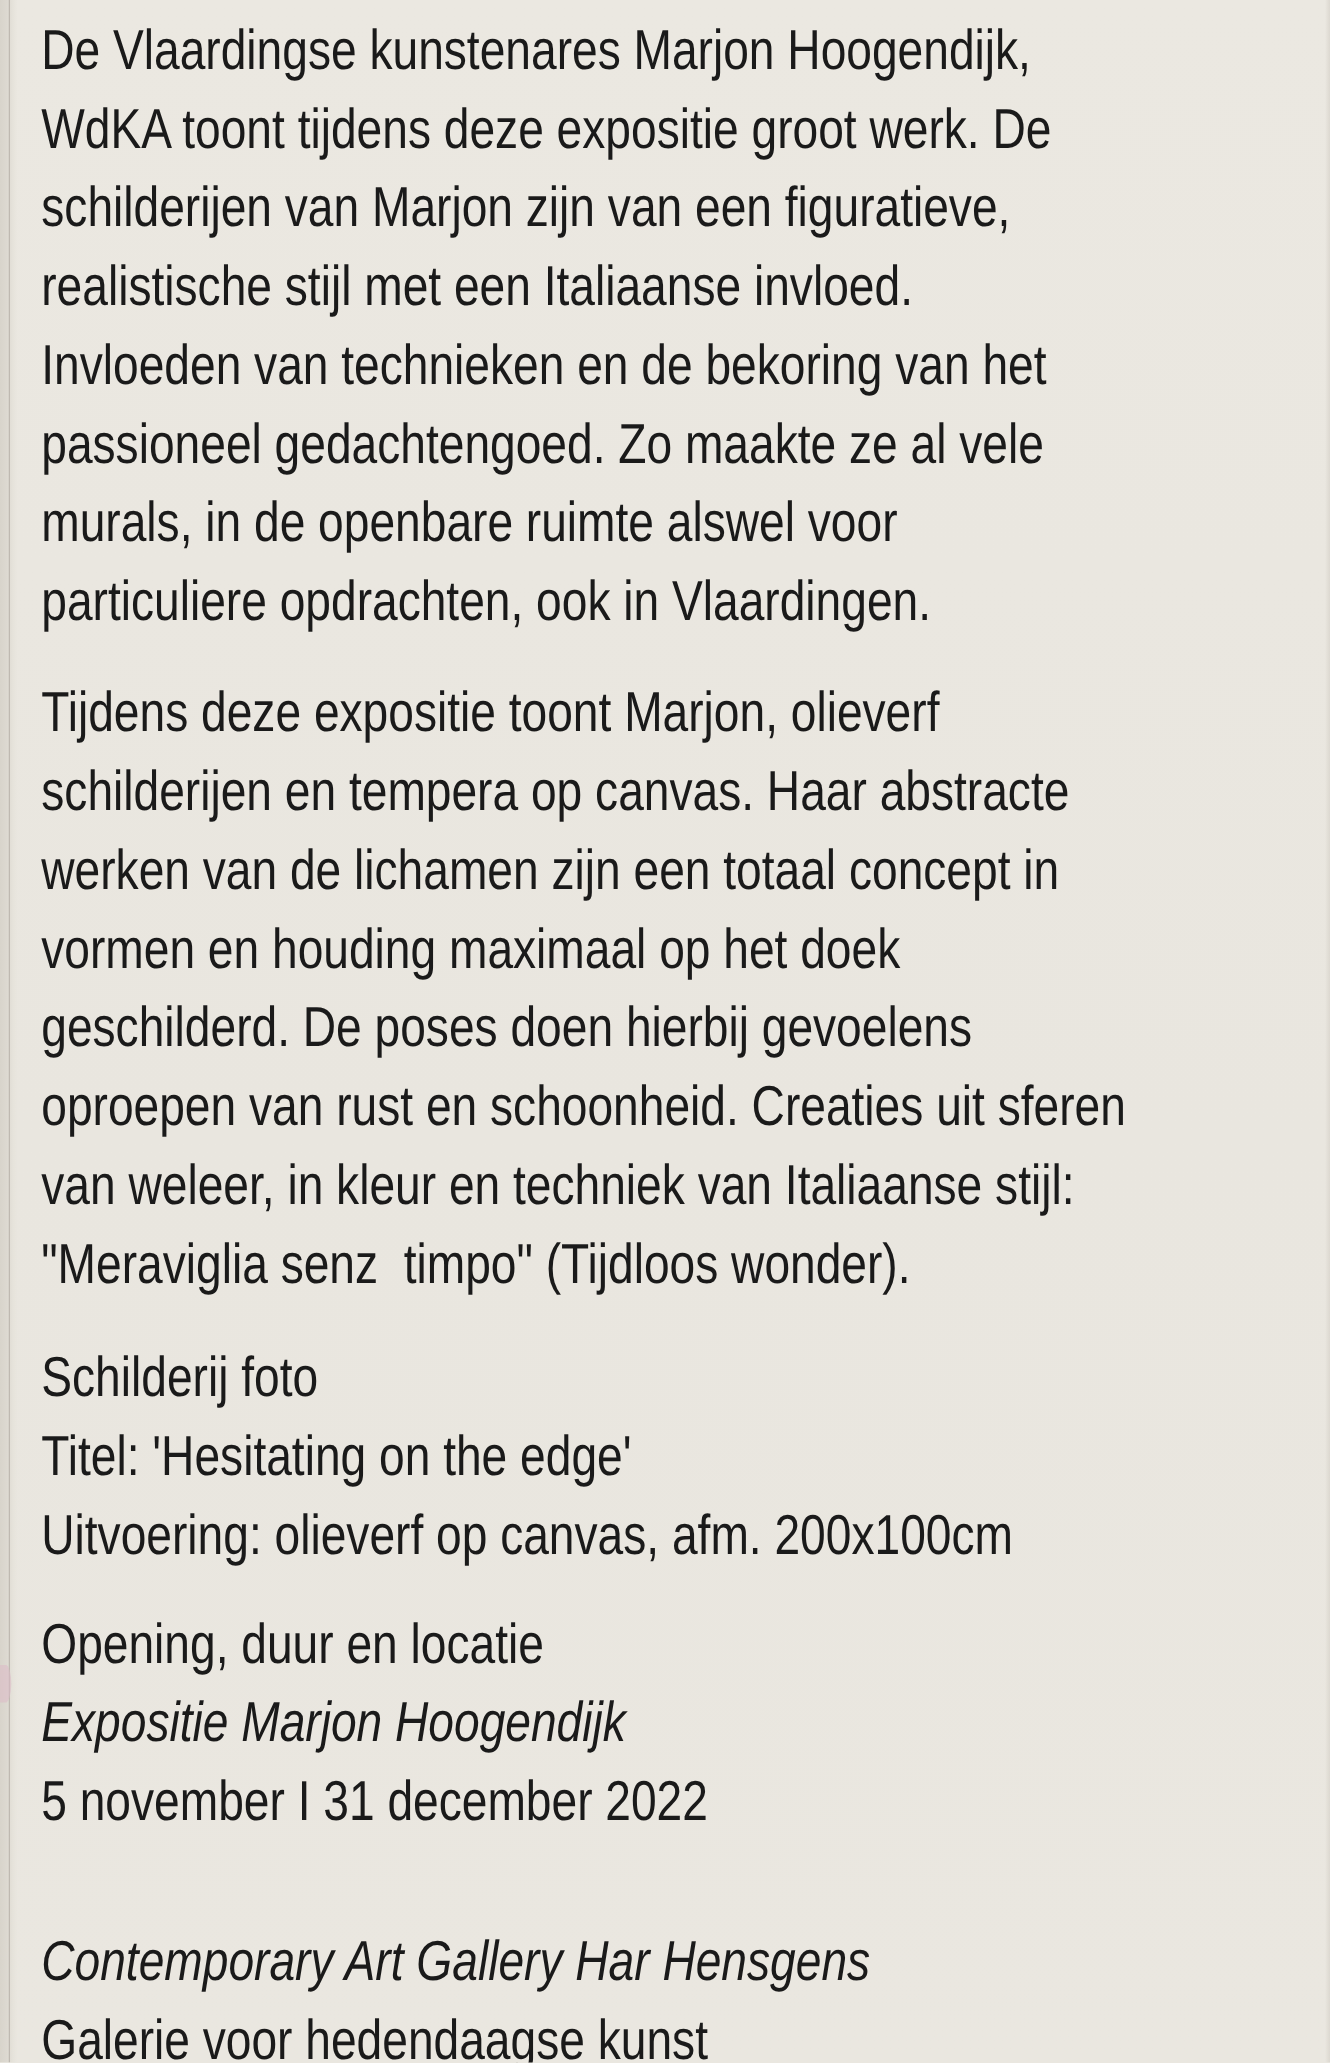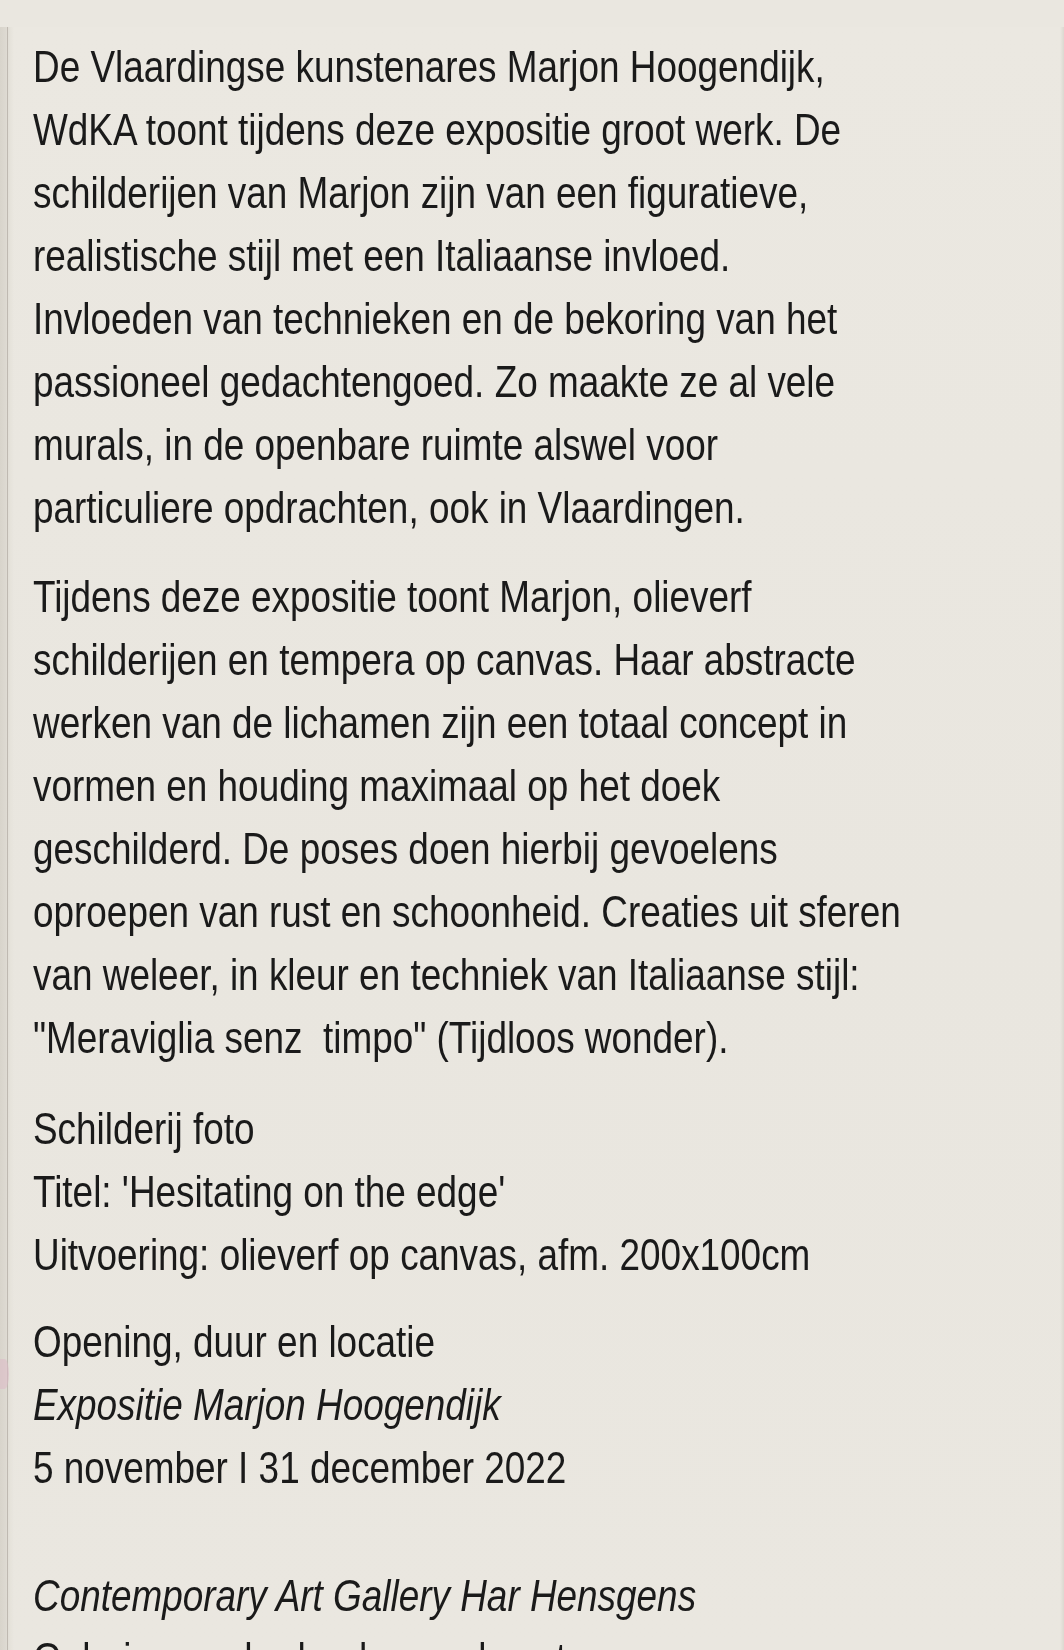--- a/index.html
+++ b/index.html
@@ -11,21 +11,20 @@
     height: 1650px;
     background: #eae7e0;
     overflow: hidden;
     position: relative;
     font-family: "Liberation Sans", "DejaVu Sans", sans-serif;
   }
   .paper {
     position: absolute;
     inset: 0;
     background: linear-gradient(180deg, #ebe8e1 0%, #e9e6df 55%, #eae7e0 100%);
-    margin-top: 27px;
   }
   
   .edge-left {
     position: absolute;
     left: 0; top: 0; bottom: 0;
     width: 14px;
     background: linear-gradient(90deg, #d8d4cb 0%, #ddd9d1 40%, #e6e3db 75%, rgba(234,231,224,0) 100%);
     pointer-events: none;
   }
   .edge-left::after {

